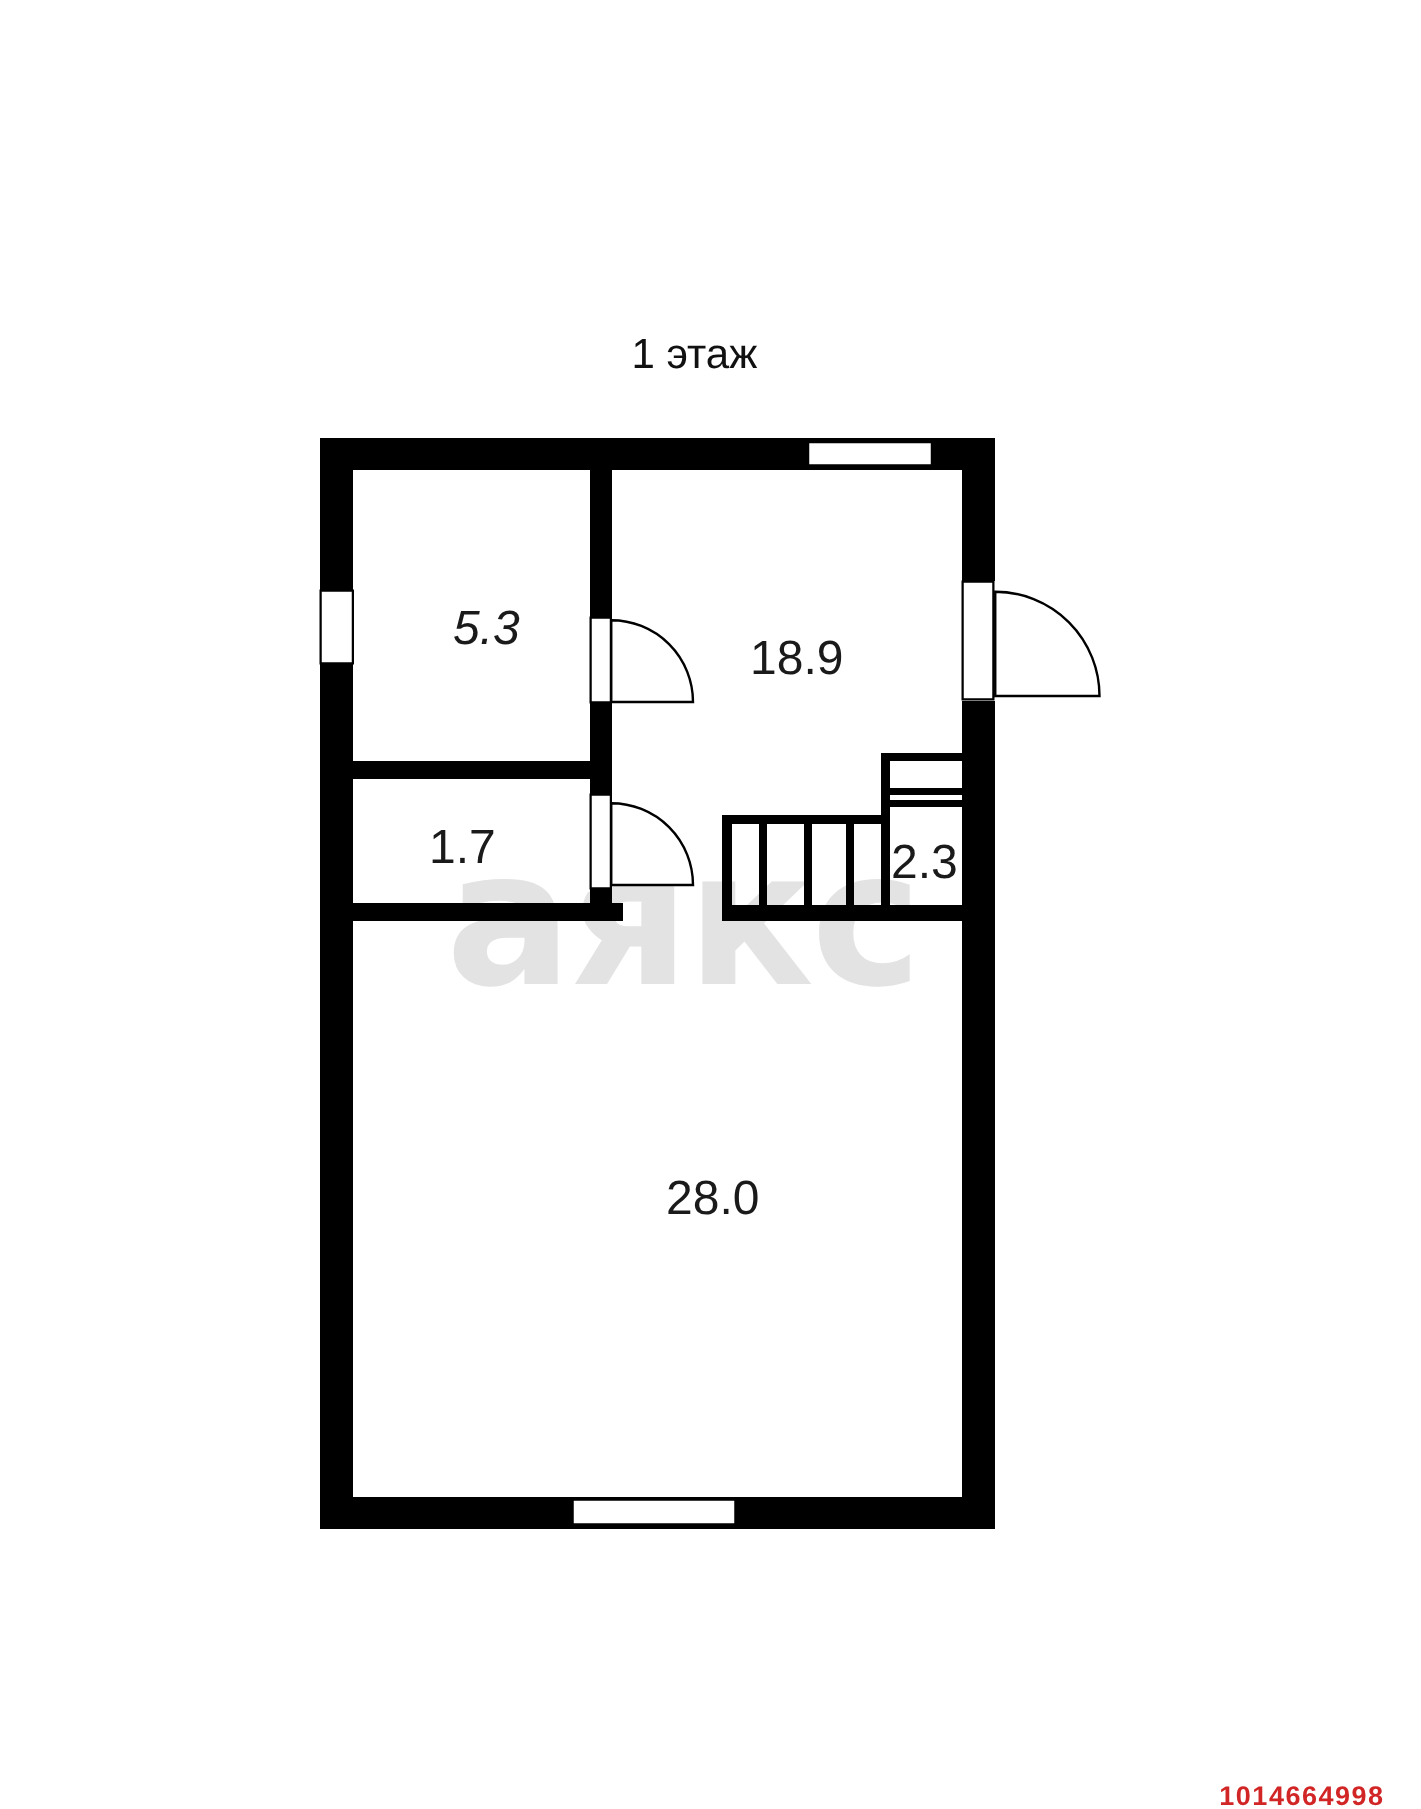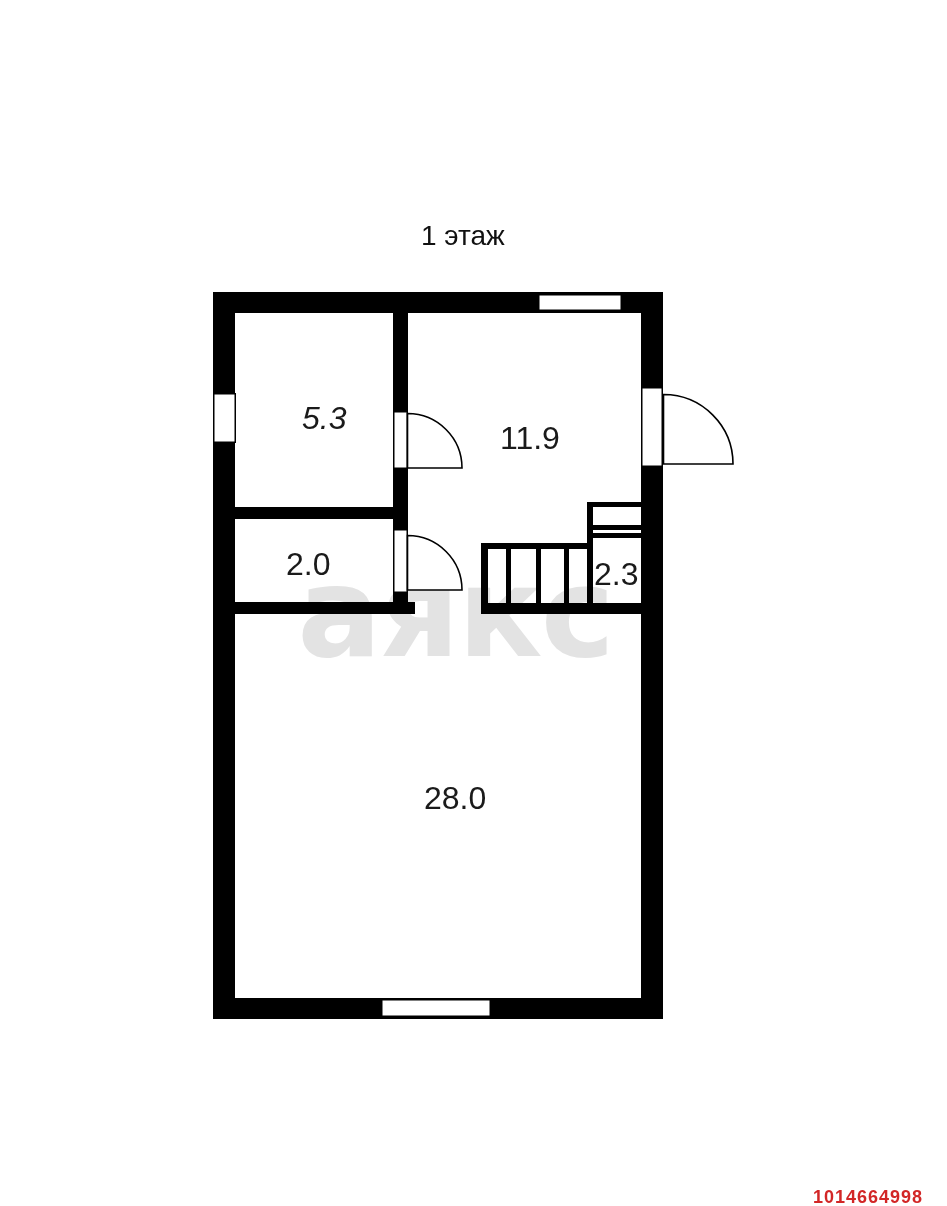--- a/index.html
+++ b/index.html
@@ -19,21 +19,21 @@
   #plan-svg{position:absolute;left:0;top:0;}
   .room-label{
     position:absolute;
     font-size:32px;line-height:1;color:#1a1a1a;
     white-space:nowrap;
   }
   .label-5-3 {left:302px;top:386px;font-style:italic;}
   .label-10-3{left:500px;top:406px;}
   .label-2-0 {left:286px;top:532px;}
   .label-2-3 {left:594px;top:542px;text-align:center;}
-  .label-28-0{left:424px;top:766px;}
+  .label-28-0{left:444px;top:766px;}
   .listing-id{
     position:absolute;right:24px;top:1172px;
     font-size:18px;line-height:1;font-weight:bold;
     color:#d22626;letter-spacing:1px;
     white-space:nowrap;
   }
 </style>
 </head>
 <body>
 
@@ -84,20 +84,20 @@
       <rect x="536" y="531" width="5" height="58"></rect>
       <rect x="564" y="531" width="5" height="58"></rect>
       <rect x="587" y="486" width="6" height="112"></rect>
       <rect x="587" y="486" width="56" height="5"></rect>
       <rect x="592" y="509" width="51" height="5"></rect>
       <rect x="592" y="517" width="51" height="5"></rect>
     </g>
   </svg>
 
   <div class="room-label label-5-3">5.3</div>
-  <div class="room-label label-10-3">11.9</div>
-  <div class="room-label label-2-0">2.0</div>
+  <div class="room-label label-10-3">18.9</div>
+  <div class="room-label label-2-0">1.7</div>
   <div class="room-label label-2-3">2.3</div>
   <div class="room-label label-28-0">28.0</div>
 
   <div class="listing-id">1014664998</div>
 
 </div>
 
 </body></html>

